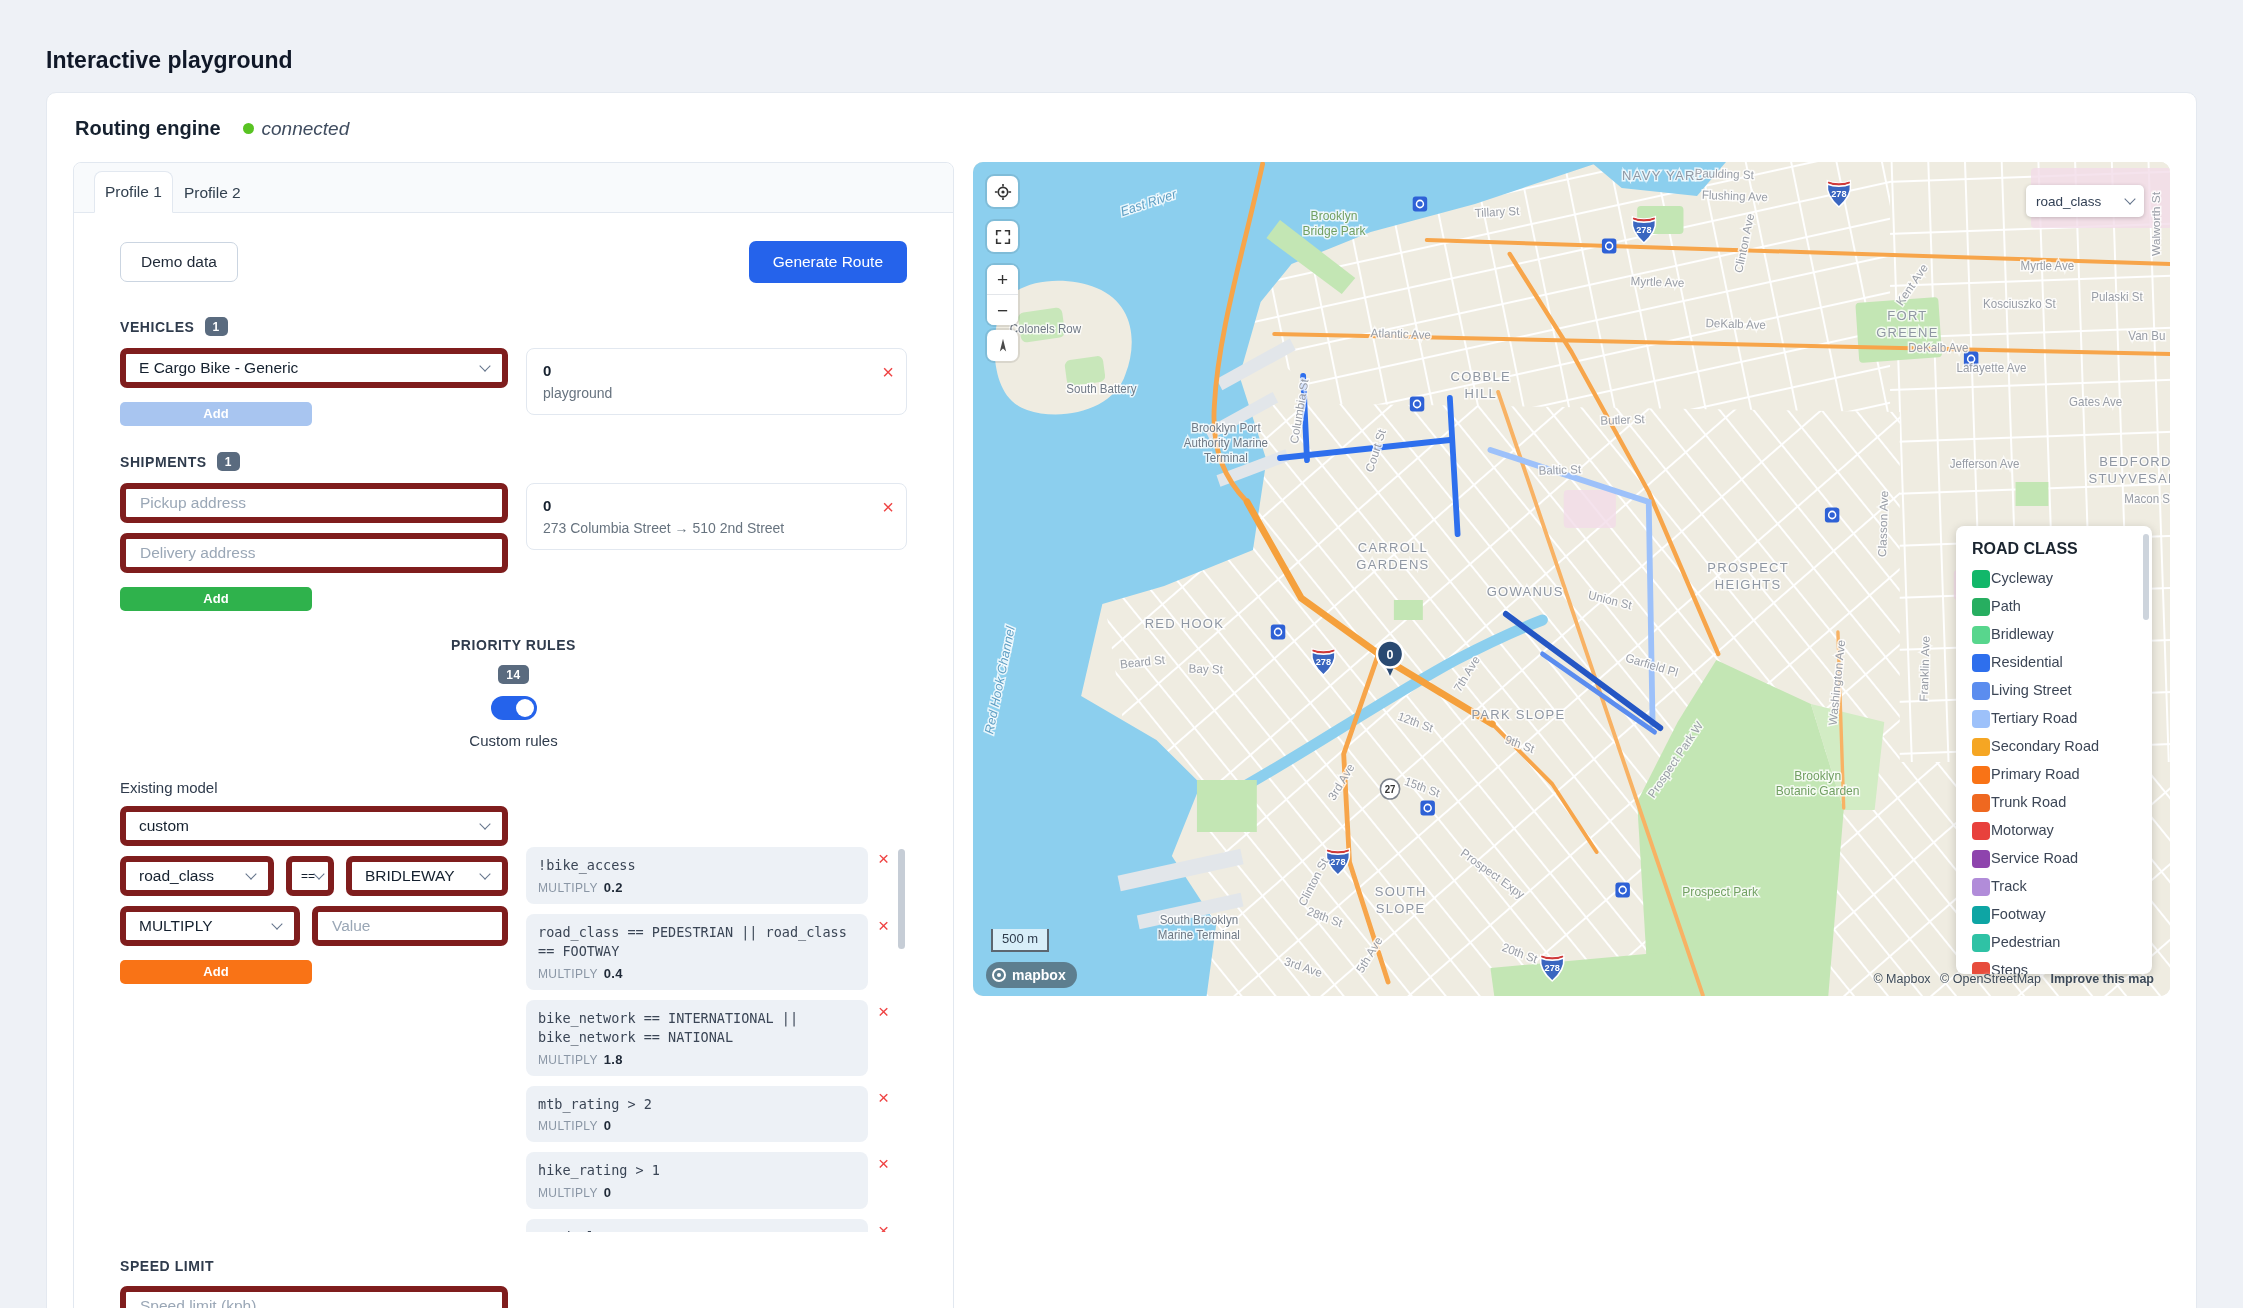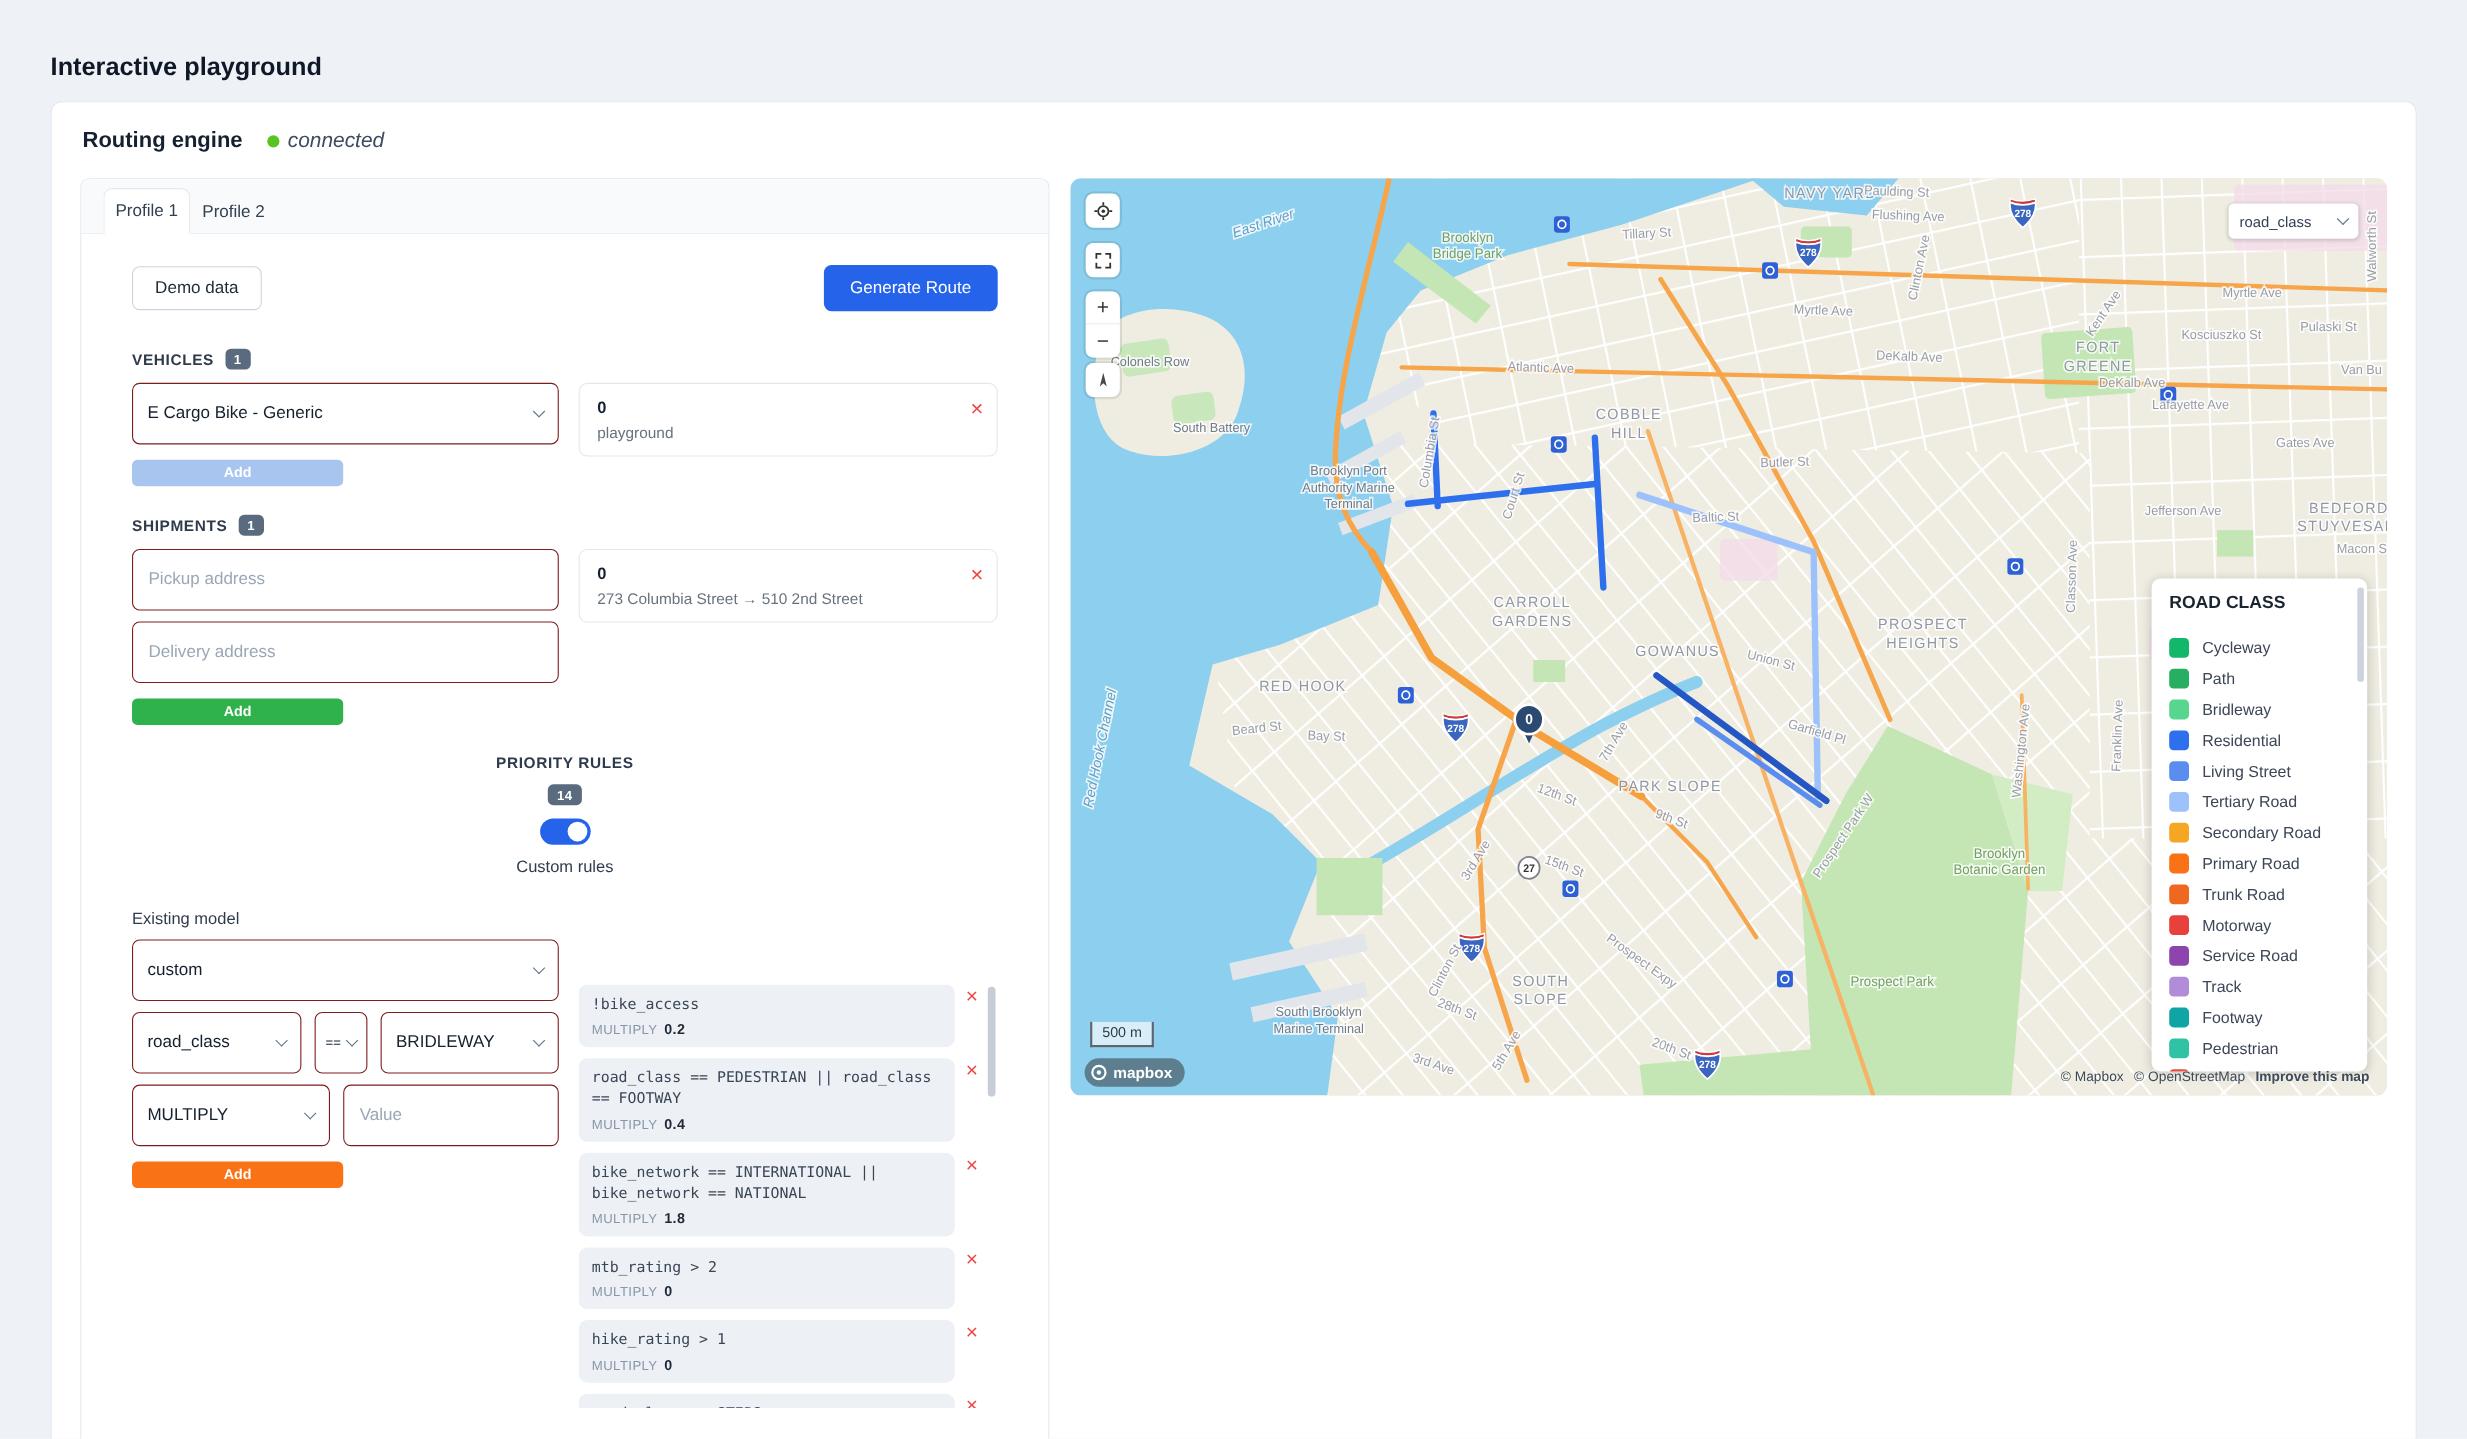--- a/index.html
+++ b/index.html
@@ -20,21 +20,21 @@
   .tab{padding:11px 10px;font-size:15.5px;color:#32404f;border:1px solid transparent;border-bottom:none;border-radius:8px 8px 0 0;margin-bottom:-1px;cursor:pointer;}
   .tab.active{background:#fff;border-color:#e2e8f0;border-bottom:1px solid #fff;}
   .panel-body{padding:28px 46px 30px;}
   .actions-row{display:flex;justify-content:space-between;align-items:center;margin-bottom:34px;}
   .btn-outline{background:#fff;border:1px solid #cbd5e1;border-radius:7px;padding:10px 20px;font-size:15.5px;color:#1f2937;cursor:pointer;font-family:inherit;}
   .btn-primary{background:#2563eb;color:#fff;border:none;border-radius:7px;padding:12px 24px;font-size:15.5px;font-weight:500;cursor:pointer;font-family:inherit;}
   .section-label{display:flex;align-items:center;gap:10px;font-size:14px;font-weight:700;color:#2f3b4c;letter-spacing:.04em;margin:26px 0 12px;}
   .badge{background:#5a6b7f;color:#fff;border-radius:5px;font-size:12px;font-weight:700;padding:2.5px 8px;}
   .two-col{display:grid;grid-template-columns:388px 1fr;gap:18px;align-items:start;}
   .stack>*+*{margin-top:10px;}
-  .field,.selectbox{box-sizing:border-box;height:56px;width:100%;border:1px solid #7f1d1d;border-radius:7px;background:#fff;font-size:15.5px;color:#14202e;font-family:inherit;}
+  .field,.selectbox{box-sizing:border-box;height:40px;width:100%;border:6px solid #7f1d1d;border-radius:7px;background:#fff;font-size:15.5px;color:#14202e;font-family:inherit;}
   .field{padding:0 14px;}
   .field::placeholder{color:#9aa7b6;}
   .selectbox{display:flex;align-items:center;justify-content:space-between;padding:0 13px;cursor:pointer;}
   .chev{border:solid #64748b;border-width:0 1.8px 1.8px 0;padding:3.5px;transform:rotate(45deg);margin-top:-5px;flex:none;}
   .btn-add{display:block;width:192px;height:24px;border:none;border-radius:5px;color:#fff;font-size:13px;font-weight:600;line-height:24px;text-align:center;padding:0;margin-top:14px;cursor:pointer;font-family:inherit;}
   .btn-add.muted{background:#a8c5f0;}
   .btn-add.green{background:#2fb24c;}
   .btn-add.orange{background:#f97316;}
   .item-card{border:1px solid #e2e8f0;border-radius:8px;padding:13px 16px;position:relative;background:#fff;}
   .item-card .id{font-size:15px;font-weight:700;color:#16212f;}
@@ -63,21 +63,21 @@
   
   .map-panel{position:relative;flex:1;height:834px;border-radius:10px;overflow:hidden;background:#efece1;}
   .map-panel svg.basemap{position:absolute;inset:0;width:100%;height:100%;}
   .mapbtn{position:absolute;left:14px;width:31px;height:31px;background:#fff;border-radius:7px;box-shadow:0 0 0 2px rgba(0,0,0,.09);display:flex;align-items:center;justify-content:center;border:none;cursor:pointer;padding:0;}
   .zoom-group{position:absolute;left:14px;top:103px;width:31px;background:#fff;border-radius:7px;box-shadow:0 0 0 2px rgba(0,0,0,.09);overflow:hidden;}
   .zoom-group button{display:block;width:31px;height:30px;border:none;background:#fff;font-size:19px;color:#333;cursor:pointer;line-height:1;padding:0;font-family:inherit;}
   .zoom-group button:first-child{border-bottom:1px solid #e3e6ea;}
   .map-style{position:absolute;top:23px;right:26px;width:118px;height:32px;box-sizing:border-box;background:#fff;border-radius:5px;box-shadow:0 1px 4px rgba(0,0,0,.2);display:flex;align-items:center;justify-content:space-between;padding:0 10px;font-size:13.5px;color:#334155;cursor:pointer;}
   .legend{position:absolute;top:364px;right:18px;width:196px;height:448px;background:#fff;border-radius:8px;box-shadow:0 2px 10px rgba(0,0,0,.18);padding:14px 16px;box-sizing:border-box;overflow:hidden;}
   .legend h3{margin:0 0 12px;font-size:16px;font-weight:700;color:#1b2530;}
-  .leg-item{display:flex;align-items:flex-end;gap:12px;height:28px;}
+  .leg-item{display:flex;align-items:flex-start;gap:1px;height:28px;}
   .swatch{width:18px;height:18px;border-radius:4px;flex:none;}
   .leg-label{font-size:14.5px;color:#3c4656;}
   .scrollthumb2{position:absolute;right:3px;top:8px;width:6px;height:86px;background:#cdd4dc;border-radius:3px;}
   .map-scale{position:absolute;left:18px;bottom:44px;background:rgba(255,255,255,.65);border:2px solid #5c6670;border-top:none;padding:0 9px;font-size:13px;color:#2f3b4c;height:21px;line-height:19px;}
   .mapbox-logo{position:absolute;left:13px;bottom:8px;height:26px;padding:0 11px 0 6px;background:rgba(55,60,65,.55);border-radius:14px;display:flex;align-items:center;gap:6px;color:#fff;font-size:14px;font-weight:700;}
   .logo-mark{width:14px;height:14px;border:2.5px solid #fff;border-radius:50%;box-sizing:border-box;position:relative;}
   .logo-mark::after{content:"";position:absolute;width:4px;height:4px;background:#fff;border-radius:50%;left:2.5px;top:2.5px;}
   .attribution{position:absolute;right:16px;bottom:10px;font-size:12.5px;color:#3d4a58;text-shadow:0 0 3px rgba(255,255,255,.9);}
   .attribution .improve{font-weight:700;margin-left:6px;}
   .attribution span{margin-left:6px;}

